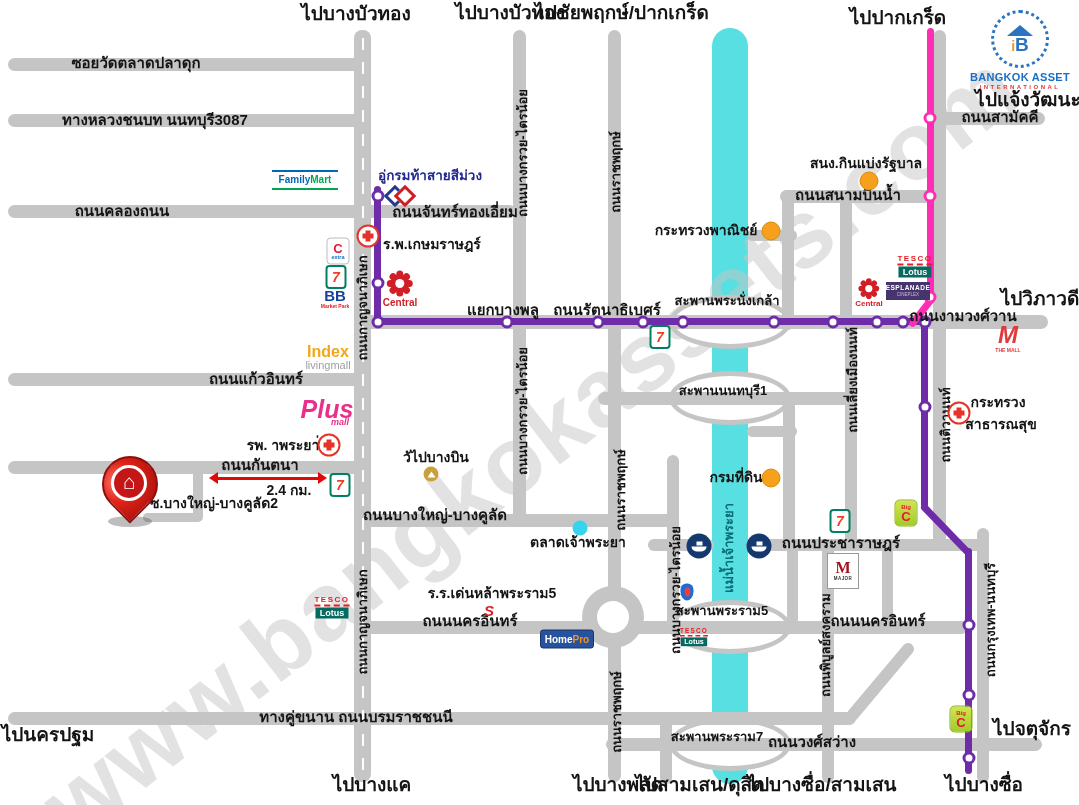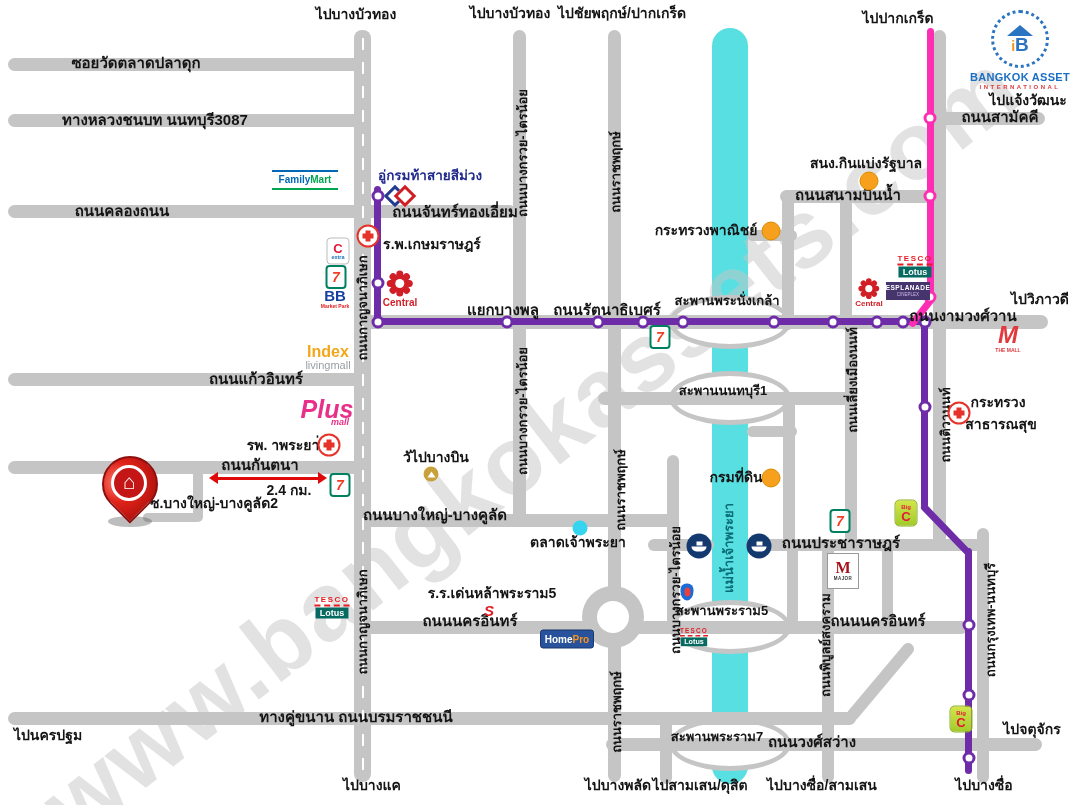--- a/index.html
+++ b/index.html
@@ -21,21 +21,21 @@
   .rab{position:absolute;border-radius:50%;z-index:3}
   
   .pl{position:absolute;background:#6e2ca8;z-index:4;border-radius:4px}
   .pk{position:absolute;background:#ff2db4;z-index:4;border-radius:4px}
   .stn{position:absolute;width:7px;height:7px;background:#fff;border:3px solid #6e2ca8;
        border-radius:50%;transform:translate(-50%,-50%);z-index:5}
   .stn.p{border-color:#ff2db4}
   
   .lbl{position:absolute;z-index:6;font-weight:bold;font-size:15px;color:#141414;
        white-space:nowrap;transform:translate(-50%,-50%);line-height:1.05;text-align:center}
-  .big{font-size:14px}.sm{font-size:13px}.md{font-size:14px}
+  .big{font-size:19px}.sm{font-size:13px}.md{font-size:14px}
   .vert{transform:translate(-50%,-50%) rotate(-90deg)}
   .riv-t{color:#0a6b75}
   .blue-t{color:#20298c;font-size:13.5px}
   .title{position:absolute;left:55px;top:533px;font-size:43px;font-weight:bold;color:#2b2be0;z-index:7}
   
   .dot{position:absolute;border-radius:50%;transform:translate(-50%,-50%);z-index:6;
        display:flex;align-items:center;justify-content:center}
   .odot{width:17px;height:17px;background:#f6a01e;border:1px solid #db8c00}
   .cdot{width:15px;height:15px;background:#35d4ef}
   .gdot{width:15px;height:15px;background:#c8a13d}

